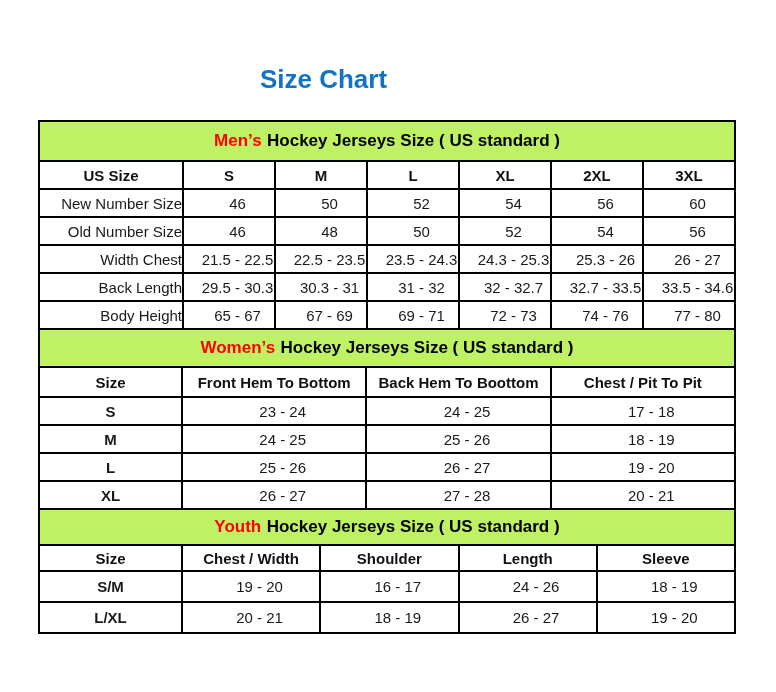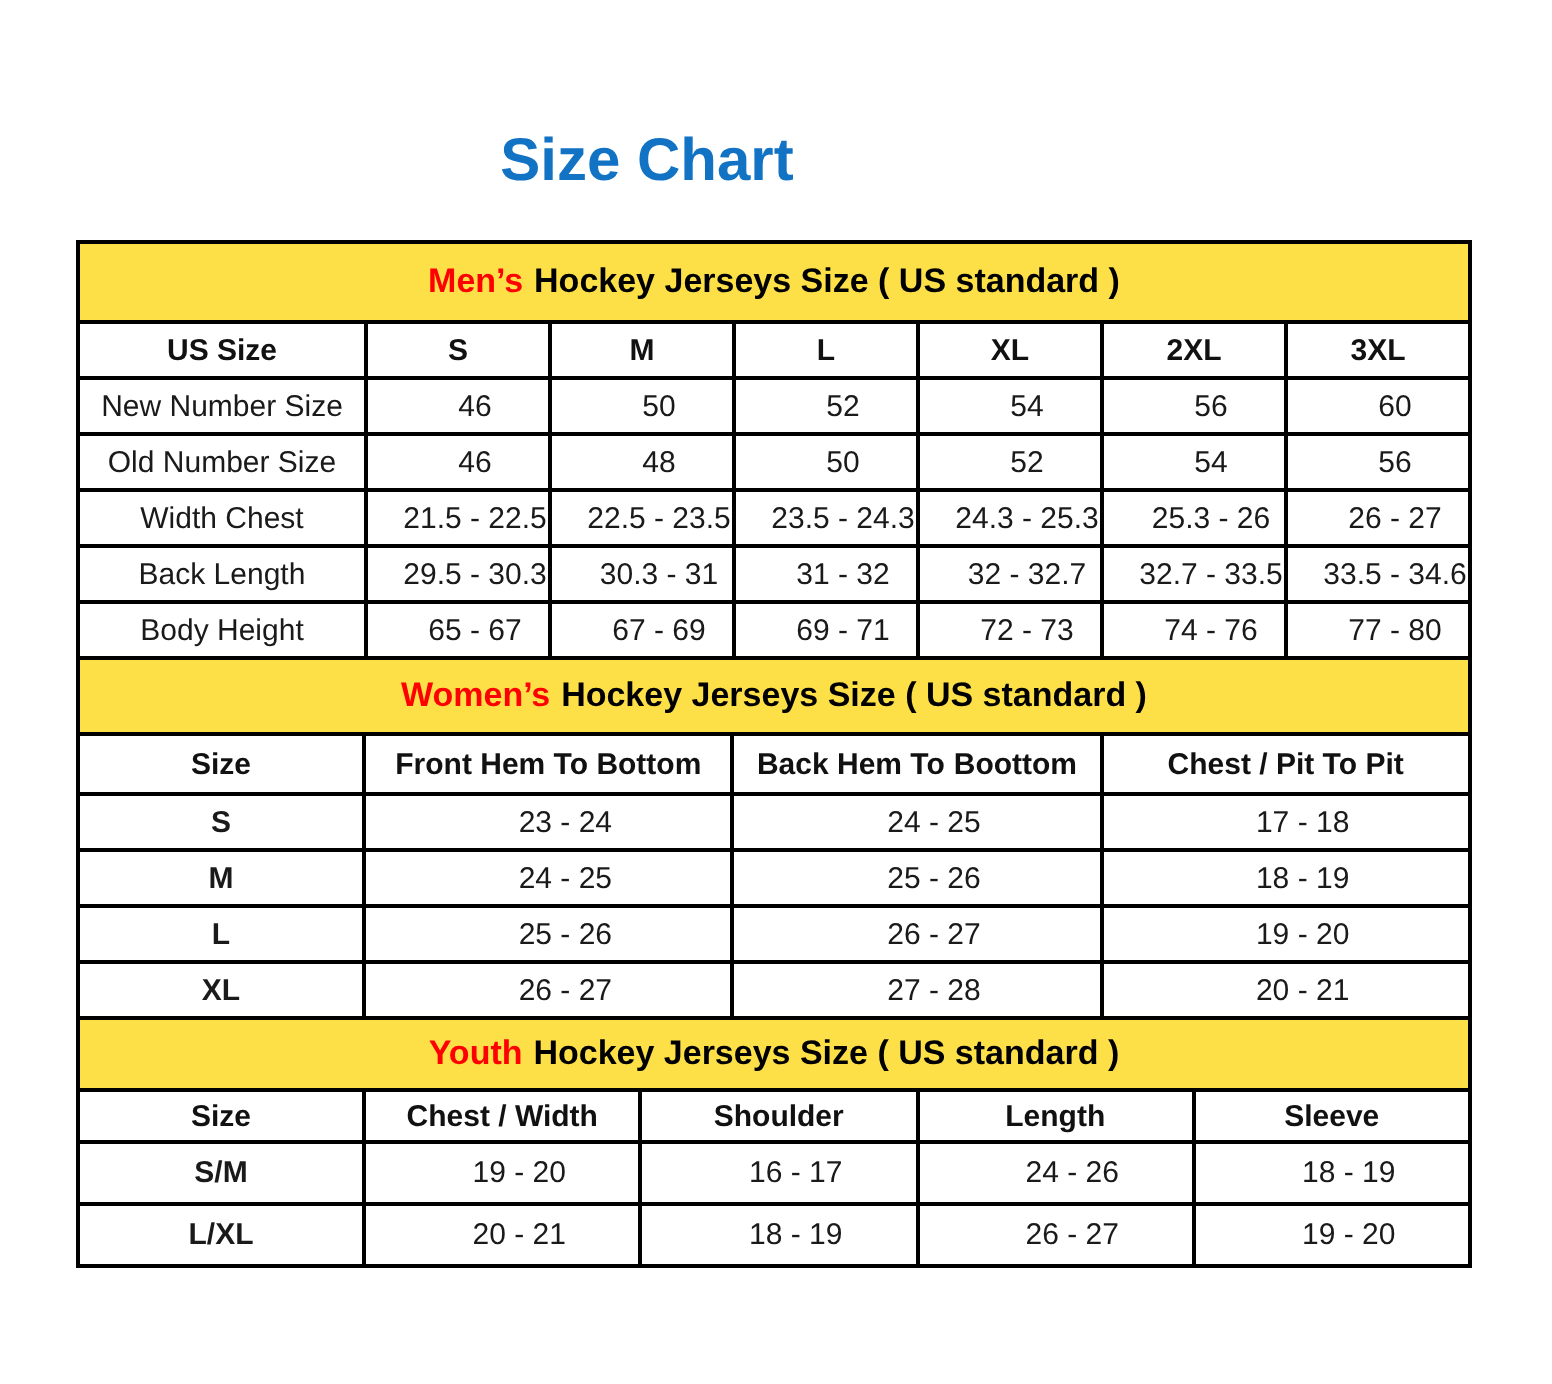--- a/index.html
+++ b/index.html
@@ -2,34 +2,34 @@
 <html><head>
 <meta charset="utf-8">
 <style>
   html,body{margin:0;padding:0;}
   body{
     width:776px;height:692px;background:#ffffff;position:relative;
     font-family:"Liberation Sans",sans-serif;color:#1a1a1a;
   }
   .page-title{
     position:absolute;top:64px;left:0;width:647px;height:44px;
-    text-align:center;font-size:30px;font-weight:bold;color:#1272c4;
+    text-align:center;font-size:26px;font-weight:bold;color:#1272c4;
   }
   .chart{position:absolute;left:38px;top:120px;width:698px;}
   table{border-collapse:collapse;table-layout:fixed;width:698px;}
   table + table{margin-top:-2px;}
   td,th{
     border:2px solid #000;text-align:center;vertical-align:middle;
     padding:0;font-size:15px;overflow:hidden;white-space:nowrap;
   }
-  .band-cell{background:#fde047;font-size:17px;font-weight:bold;}
+  .band-cell{background:#bef264;font-size:17px;font-weight:bold;}
   .band-hl{color:#ff0000;}
   .band-rest{color:#000000;margin-left:0.32em;}
   th{font-weight:bold;color:#111;}
-  .row-label{font-weight:normal;}
+  .row-label{font-weight:normal;text-align:right;}
   .row-label-bold{font-weight:bold;}
   .val{font-weight:normal;padding-left:17px;}
   tr.band-row-men{height:40px;}
   tr.hdr-men{height:28px;margin-left:34px;}
   tr.data-men{height:28px;}
   tr.band-row-women{height:38px;margin-top:48px;}
   tr.hdr-women{height:30px;}
   tr.data-women{height:28px;}
   tr.band-row-youth{height:36px;}
   tr.hdr-youth{height:26px;}

